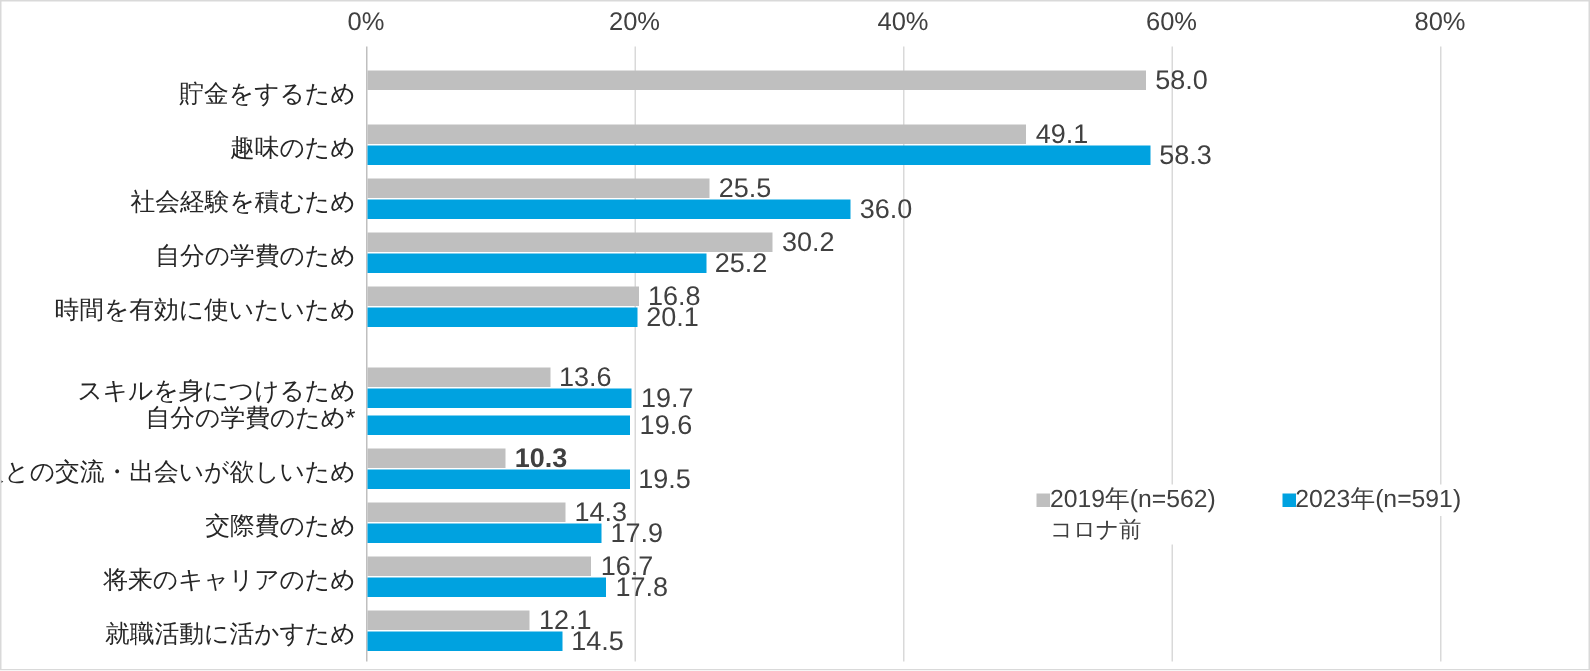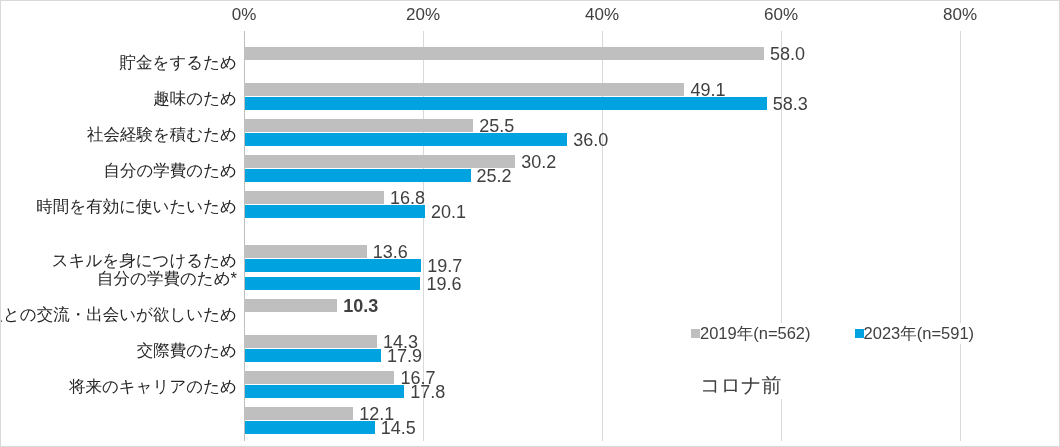--- a/index.html
+++ b/index.html
@@ -115,24 +115,23 @@
   }
   .legend-swatch.prev { background: #bfbfbf; }
   .legend-swatch.curr { background: #00a2e0; }
   .legend-text {
     font-size: 16.5px;
     color: #404040;
     line-height: 1.28;
     white-space: nowrap;
   }
   .legend-sub {
-    font-size: 20px;
-    color: #404040;
-    white-space: nowrap;
-    margin-top: 28px;
+    font-size: 15px;
+    color: #404040;
+    white-space: nowrap;
   }
 </style>
 </head>
 <body>
 
 <div id="chart-frame">
 
   <div id="xticks">
       <div class="xtick" style="left: 243px;">0%</div>
       <div class="xtick" style="left: 422px;">20%</div>
@@ -178,21 +177,21 @@
           <div class="cat-label">自分の学費のため</div>
           <div class="bar prev" style="width: 270.29px;">
             <span class="val">30.2</span>
           </div>
           <div class="bar curr" style="width: 225.54px;">
             <span class="val">25.2</span>
           </div>
         </div>
         <div class="row" style="top: 158px;">
           <div class="cat-label">時間を有効に使いたいため</div>
-          <div class="bar prev" style="width: 139px;">
+          <div class="bar prev" style="width: 181px;">
             <span class="val">16.8</span>
           </div>
           <div class="bar curr" style="width: 179.895px;">
             <span class="val">20.1</span>
           </div>
         </div>
         <div class="row" style="top: 212px; padding-left: 36px;">
           <div class="cat-label">スキルを身につけるため</div>
           <div class="bar prev" style="width: 121.72px;">
             <span class="val">13.6</span>
@@ -206,40 +205,44 @@
           <div class="bar prev empty" style="width: 0px;"></div>
           <div class="bar curr" style="width: 175.42px;">
             <span class="val">19.6</span>
           </div>
         </div>
         <div class="row" style="top: 266px;">
           <div class="cat-label">人との交流・出会いが欲しいため</div>
           <div class="bar prev" style="width: 92.185px; font-weight: bold;">
             <span class="val">10.3</span>
           </div>
+          <div class="bar curr" style="width: 174.525px;">
+            <span class="val">19.5</span>
+          </div>
         </div>
         <div class="row" style="top: 302px;">
           <div class="cat-label">交際費のため</div>
           <div class="bar prev" style="width: 132px;">
             <span class="val">14.3</span>
           </div>
-          <div class="bar curr" style="width: 136px;">
+          <div class="bar curr" style="width: 156px;">
             <span class="val">17.9</span>
           </div>
         </div>
         <div class="row" style="top: 338px;">
           <div class="cat-label">将来のキャリアのため</div>
           <div class="bar prev" style="width: 149.465px;">
             <span class="val">16.7</span>
           </div>
           <div class="bar curr" style="width: 159.31px;">
             <span class="val">17.8</span>
           </div>
         </div>
         <div class="row" style="top: 374px;">
+          <div class="cat-label">就職活動に活かすため</div>
           <div class="bar prev" style="width: 108.295px;">
             <span class="val">12.1</span>
           </div>
           <div class="bar curr" style="width: 129.775px;">
             <span class="val">14.5</span>
           </div>
         </div>
       </div>
   </div>
 

